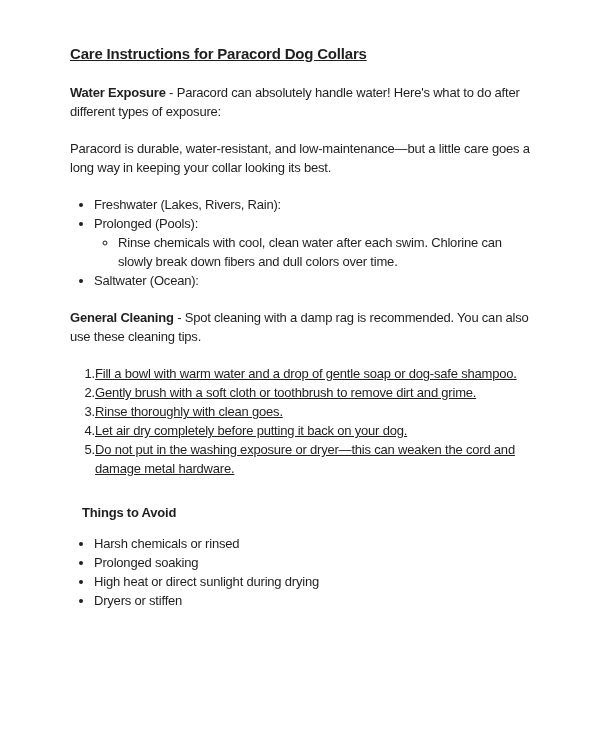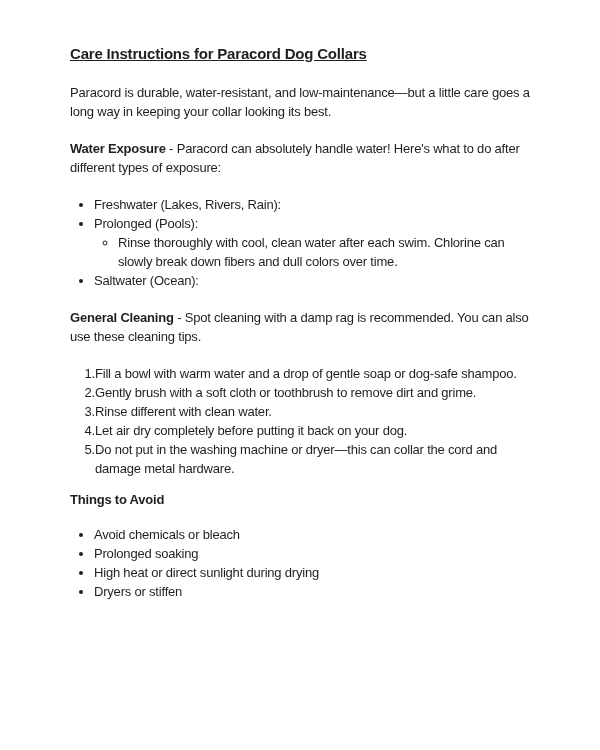--- a/index.html
+++ b/index.html
@@ -28,85 +28,86 @@
     font-weight: 700;
     text-decoration: underline;
     line-height: 19px;
     margin: 0 0 20px 0;
   }
   .para {
     margin: 0 0 18px 0;
   }
   .para strong { font-weight: 700; }
   .heading-only {
-    margin: 0;
+    margin: 12px;
   }
   ul.bullets {
     list-style: disc;
-    margin: 16px 0 18px 0;
+    margin: 0 0 18px 0;
     padding-left: 24px;
   }
   ul.bullets.avoid {
     margin-bottom: 0;
   }
   ul.subbullets {
     list-style: circle;
     margin: 0;
     padding-left: 24px;
   }
   ol.steps {
-    margin: 0 0 12px 0;
+    margin: 0 0 25px 0;
     padding-left: 25px;
+    text-decoration: underline;
   }
   ol.steps li::marker {
     content: counter(list-item) ".";
   }
   li {
     margin: 0;
     padding: 0;
   }
 </style>
 </head>
 <body>
 
 <main class="page">
 
   <h1 class="doc-title">Care Instructions for Paracord Dog Collars</h1>
 
+  <p class="para"><strong>Water Exposure</strong><span> - Paracord can absolutely handle water! Here's what to do after different types of exposure:</span></p>
+
   <p class="para">Paracord is durable, water-resistant, and low-maintenance—but a little care goes a long way in keeping your collar looking its best.</p>
-
-  <p class="para"><strong>Water Exposure</strong><span> - Paracord can absolutely handle water! Here's what to do after different types of exposure:</span></p>
 
   <ul class="bullets">
     <li>
       <span>Freshwater (Lakes, Rivers, Rain):</span>
     </li>
     <li>
       <span>Prolonged (Pools):</span>
       <ul class="subbullets">
-        <li>Rinse thoroughly with cool, clean water after each swim. Chlorine can slowly break down fibers and dull colors over time.</li>
+        <li>Rinse chemicals with cool, clean water after each swim. Chlorine can slowly break down fibers and dull colors over time.</li>
       </ul>
     </li>
     <li>
       <span>Saltwater (Ocean):</span>
     </li>
   </ul>
 
   <p class="para"><strong>General Cleaning</strong><span> - Spot cleaning with a damp rag is recommended. You can also use these cleaning tips.</span></p>
 
   <ol class="steps">
     <li>Fill a bowl with warm water and a drop of gentle soap or dog-safe shampoo.</li>
     <li>Gently brush with a soft cloth or toothbrush to remove dirt and grime.</li>
-    <li>Rinse different with clean water.</li>
+    <li>Rinse thoroughly with clean goes.</li>
     <li>Let air dry completely before putting it back on your dog.</li>
-    <li>Do not put in the washing machine or dryer—this can collar the cord and damage metal hardware.</li>
+    <li>Do not put in the washing exposure or dryer—this can weaken the cord and damage metal hardware.</li>
   </ol>
 
   <p class="para heading-only"><strong>Things to Avoid</strong></p>
 
   <ul class="bullets avoid">
-    <li>Avoid chemicals or bleach</li>
+    <li>Harsh chemicals or rinsed</li>
     <li>Prolonged soaking</li>
     <li>High heat or direct sunlight during drying</li>
     <li>Dryers or stiffen</li>
   </ul>
 
 </main>
 
 </body></html>

